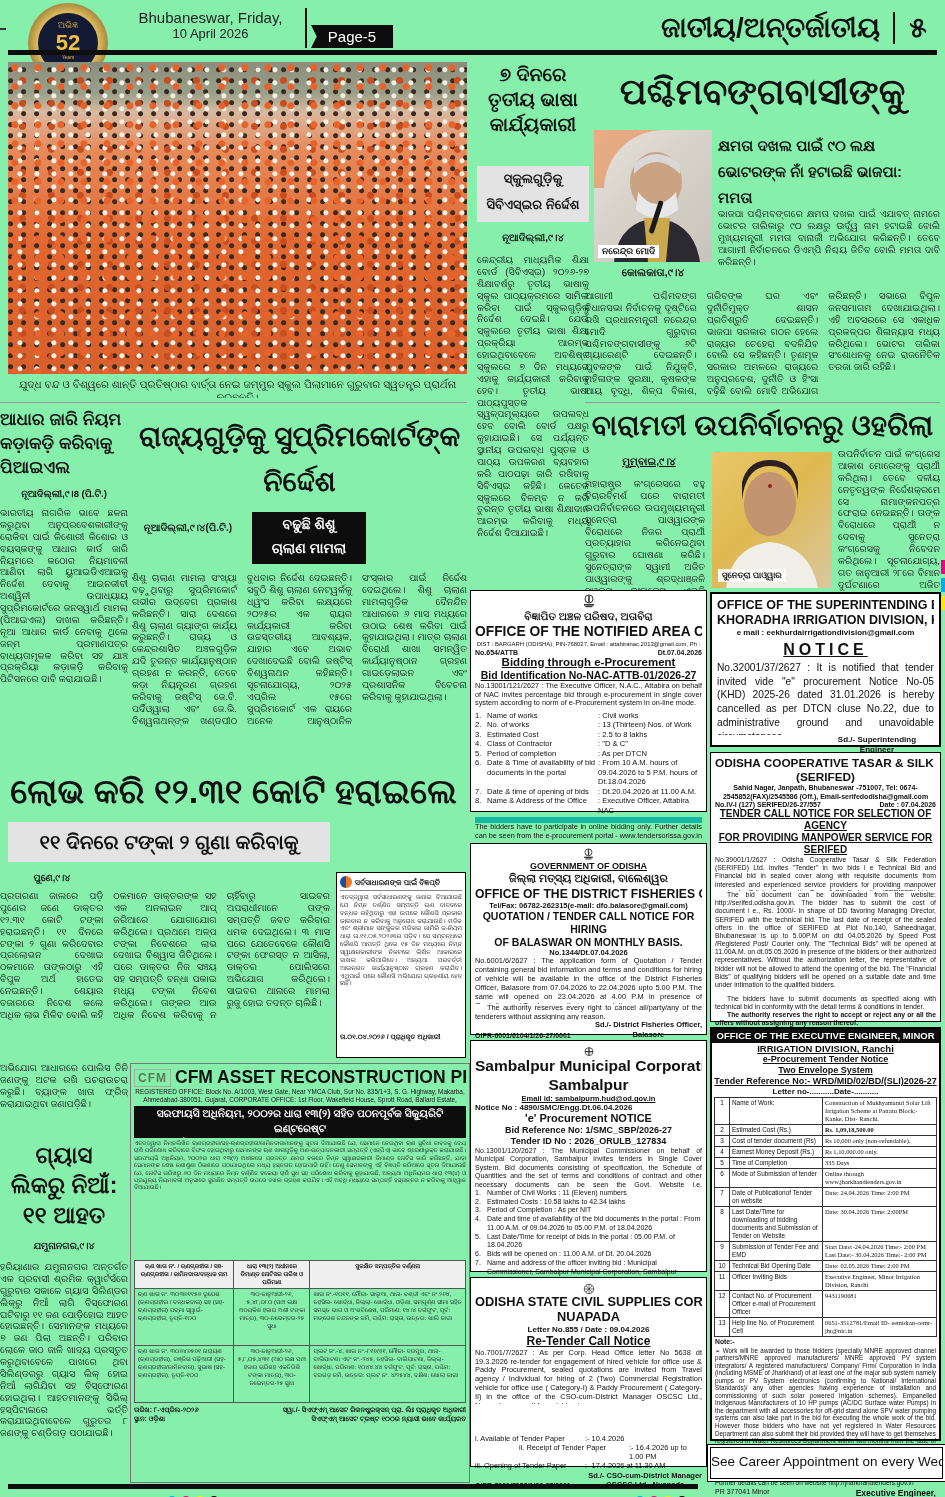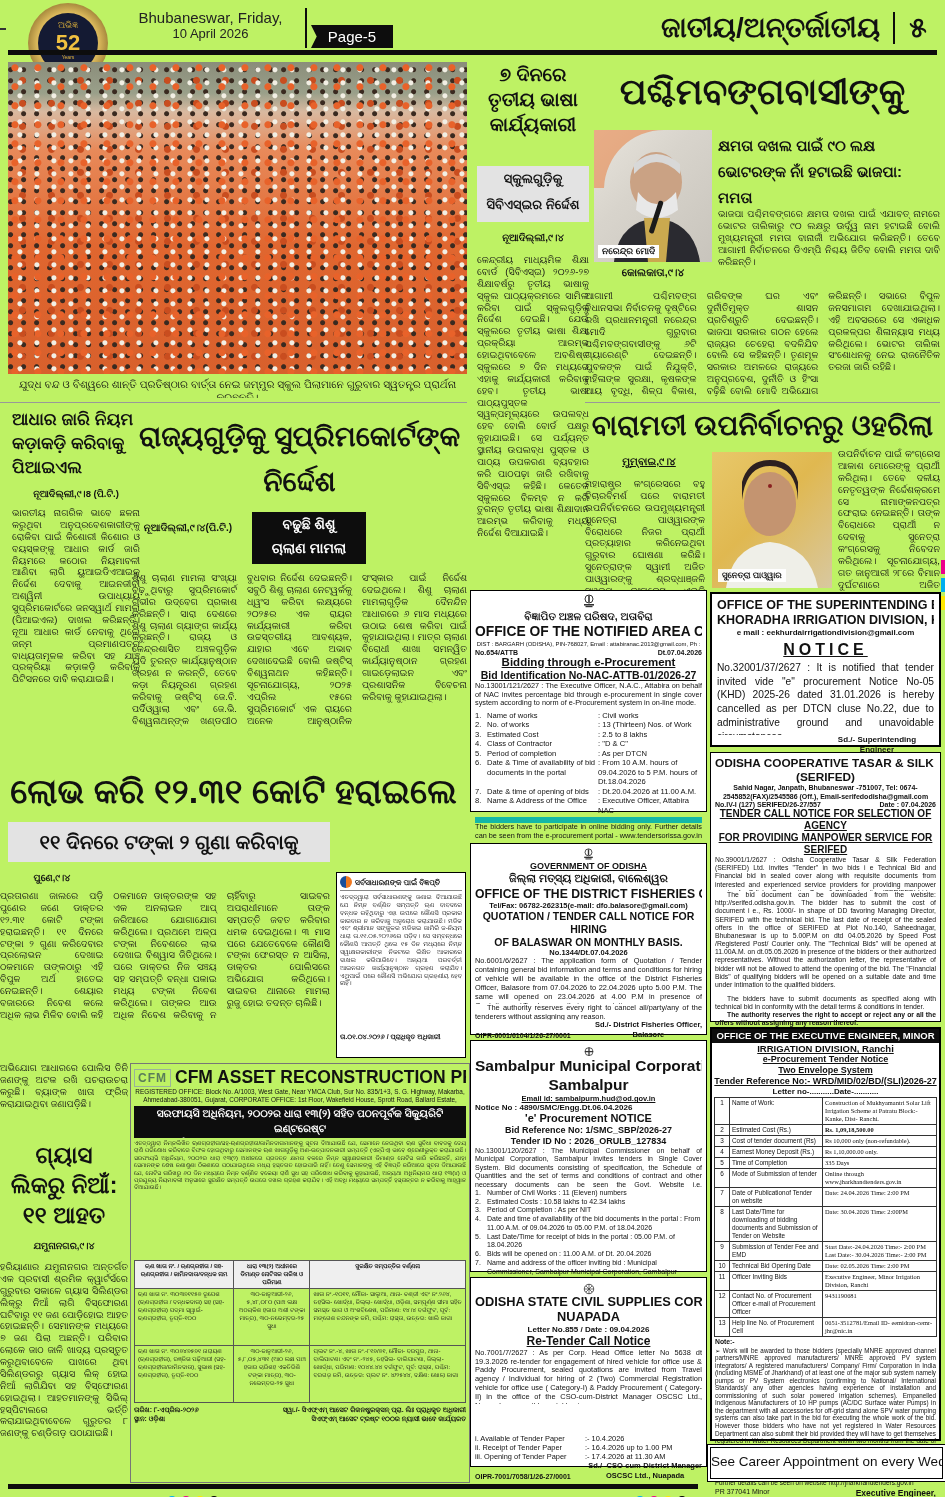--- a/index.html
+++ b/index.html
@@ -1,16 +1,16 @@
 <!DOCTYPE html>
 <html><head>
 <meta charset="utf-8">
 <style>
   html,body{margin:0;padding:0;background:#f2f2f2;font-family:"Liberation Sans",sans-serif;color:#111;}
-  .page{position:relative;width:945px;height:1497px;background:#bef264;margin:0 auto;overflow:hidden;}
+  .page{position:relative;width:945px;height:1497px;background:#86efac;margin:0 auto;overflow:hidden;}
   .ab{position:absolute;}
   .c{text-align:center;}
   .r{text-align:right;}
   .j{text-align:justify;}
   .b{font-weight:bold;}
   .u{text-decoration:underline;}
   .clip{overflow:hidden;}
   .bx{border:1px solid #000;background:#fff;}
   .odia{word-break:break-word;line-height:1.25;}
   .eng{line-height:1.2;}
@@ -109,21 +109,21 @@
       <path d="M30,48 Q34,14 58,14 Q84,14 86,48 L86,30 Q80,8 58,8 Q36,8 30,30 Z" fill="#2c2020"></path>
       <path d="M14,136 Q20,94 58,90 Q98,94 106,136 Z" fill="#efefe8"></path>
       <circle cx="58" cy="34" r="2" fill="#8a2020"></circle>
     </svg>
     <div class="photo-caption-strip odia" style="left:6px;bottom:6px;font-size:8.5px;background:rgba(255,255,255,.92);">ସୁନେତ୍ରା ପାଓ୍ୱାର</div>
   </div>
   <div class="ab j odia clip" style="left:585px;top:478px;width:120px;height:122px;font-size:9.5px;">ମହାରାଷ୍ଟ୍ର କଂଗ୍ରେସରେ ବହୁ ବିଚାରବିମର୍ଶ ପରେ ବାରାମତୀ ଉପନିର୍ବାଚନରେ ଉପମୁଖ୍ୟମନ୍ତ୍ରୀ ସୁନେତ୍ରା ପାଓ୍ୱାରଙ୍କ ବିରୋଧରେ ନିଜର ପ୍ରାର୍ଥୀ ପ୍ରତ୍ୟାହାର କରିନେଇଥିବା ଗୁରୁବାର ଘୋଷଣା କରିଛି। ସୁନେତ୍ରାଙ୍କ ସ୍ୱାମୀ ଅଜିତ ପାଓ୍ୱାରଙ୍କୁ ଶ୍ରଦ୍ଧାଞ୍ଜଳି ସ୍ୱରୂପ କଂଗ୍ରେସ ଏଭଳି ନିଷ୍ପତ୍ତି ନେଇଛି ବୋଲି କୁହାଯାଉଛି।</div>
   <div class="ab j odia clip" style="left:838px;top:448px;width:102px;height:152px;font-size:9.5px;">ଉପନିର୍ବାଚନ ପାଇଁ କଂଗ୍ରେସ ଆକାଶ ମୋରେଙ୍କୁ ପ୍ରାର୍ଥୀ କରିଥିଲା। ତେବେ ଦଳୀୟ ନେତୃତ୍ୱଙ୍କ ନିର୍ଦ୍ଦେଶକ୍ରମେ ସେ ନାମାଙ୍କନପତ୍ର ଫେରାଇ ନେଇଛନ୍ତି। ତାଙ୍କ ବିରୋଧରେ ପ୍ରାର୍ଥୀ ନ ଦେବାକୁ ସୁନେତ୍ରା କଂଗ୍ରେସକୁ ନିବେଦନ କରିଥିଲେ। ସୂଚନାଯୋଗ୍ୟ, ଗତ ଜାନୁଆରୀ ୨୮ରେ ବିମାନ ଦୁର୍ଘଟଣାରେ ଅଜିତ ପାଓ୍ୱାରଙ୍କ ମୃତ୍ୟୁ ହେବାରୁ ବାରାମତୀ ଆସନରେ ଉପନିର୍ବାଚନ ହେବାକୁ ଯାଉଛି।</div>
   <div class="ab j odia clip" style="left:712px;top:592px;width:120px;height:10px;font-size:8px;">ନିର୍ବାଚିତ ହେବା ଦିଗରେ ରହିଥିବା ବଡ଼ ପ୍ରତିବନ୍ଧକ ଏବେ ହଟିଯାଇଛି ବୋଲି କୁହାଯାଉଛି।</div>
 
-  <div class="ab" style="left:0;top:408px;width:128px;height:354px;padding-left:12px;">
+  <div class="ab" style="left:0;top:408px;width:128px;height:354px;">
     <div class="odia clip b" style="font-size:17px;line-height:24px;height:74px;">
       <div>ଆଧାର ଜାରି ନିୟମ</div>
       <div>କଡ଼ାକଡ଼ି କରିବାକୁ</div>
       <div>ପିଆଇଏଲ</div>
     </div>
     <div class="c odia dl clip" style="margin-top:6px;font-size:9.5px;height:13px;">ନୂଆଦିଲ୍ଲୀ,୯।8 (ପି.ଟି.)</div>
     <div class="j odia clip" style="margin-top:6px;font-size:9.5px;height:250px;">ଭାରତୀୟ ନାଗରିକ ଭାବେ ଛଳନା କରୁଥିବା ଅନୁପ୍ରବେଶକାରୀଙ୍କୁ ରୋକିବା ପାଇଁ କିଶୋରୀ କିଶୋର ଓ ବୟସ୍କଙ୍କୁ ଆଧାର କାର୍ଡ ଜାରି ନିୟମରେ କଠୋର ନିୟମାବଳୀ ଆଣିବା ଲାଗି ୟୁଆଇଡିଏଆଇକୁ ନିର୍ଦ୍ଦେଶ ଦେବାକୁ ଆଇନଜୀବୀ ଅଶ୍ୱିନୀ ଉପାଧ୍ୟାୟ ସୁପ୍ରିମକୋର୍ଟରେ ଜନସ୍ୱାର୍ଥ ମାମଲା (ପିଆଇଏଲ) ଦାଖଲ କରିଛନ୍ତି। ନୂଆ ଆଧାର କାର୍ଡ ନେବାକୁ ଥିଲେ ଜନ୍ମ ପ୍ରମାଣପତ୍ର ବାଧ୍ୟତାମୂଳକ କରିବା ସହ ଯାଞ୍ଚ ପ୍ରକ୍ରିୟା କଡ଼ାକଡ଼ି କରିବାକୁ ପିଟିସନରେ ଦାବି କରାଯାଇଛି।</div>
   </div>
 
   <div class="ab c odia clip b" style="left:132px;top:414px;width:335px;height:92px;font-size:28px;line-height:45px;">
@@ -411,21 +411,21 @@
     <div class="c b clip eng" style="font-size:12.8px;">NUAPADA</div>
     <div class="c b clip eng" style="font-size:8px;">Letter No.855 / Date : 09.04.2026</div>
     <div class="c b u clip eng" style="font-size:12px;">Re-Tender Call Notice</div>
     <div class="j eng clip" style="font-size:7.4px;height:55px;">No.7001/7/2627 : As per Corp. Head Office letter No 5638 dt 19.3.2026 re-tender for engagement of hired vehicle for office use &amp; Paddy Procurement, sealed quotations are invited from Travel agency / Individual for hiring of 2 (Two) Commercial Registration vehicle for office use ( Category-I) &amp; Paddy Procurement ( Category-II) in the office of the CSO-cum-District Manager OSCSC Ltd., Nuapada on monthly rental basis.</div>
     <div class="j eng clip" style="font-size:7.4px;height:30px;text-indent:12px;"></div>
     <div style="font-size:7.4px;">
       <div class="kv" style="font-size:7.4px;">
           <span class="lab" style="width:110px;flex:none;">i. Available of Tender Paper</span>
           <span>:- 10.4.2026</span>
         </div>
-      <div class="kv" style="font-size:7.4px;">
+      <div class="kv" style="font-size:7.4px;margin-left:44px;">
           <span class="lab" style="width:110px;flex:none;">ii. Receipt of Tender Paper</span>
           <span>:- 16.4.2026 up to 1.00 PM</span>
         </div>
       <div class="kv" style="font-size:7.4px;">
           <span class="lab" style="width:110px;flex:none;">iii. Opening of Tender Paper</span>
           <span>:- 17.4.2026 at 11.30 AM</span>
         </div>
     </div>
     <div style="display:flex;justify-content:space-between;align-items:flex-end;">
       <span class="b" style="font-size:7px;">OIPR-7001/7058/1/26-27/0001</span>

